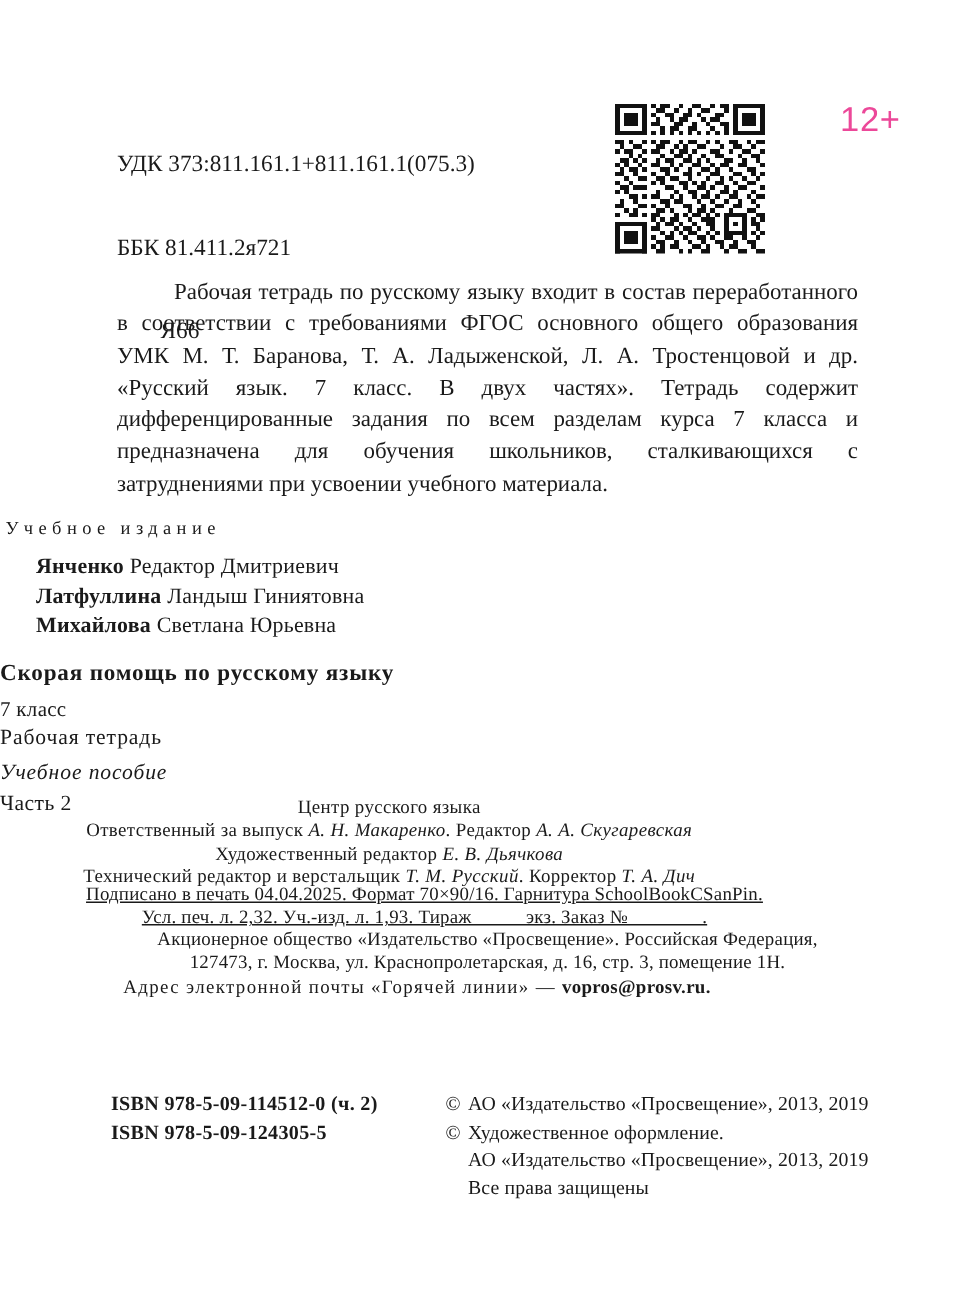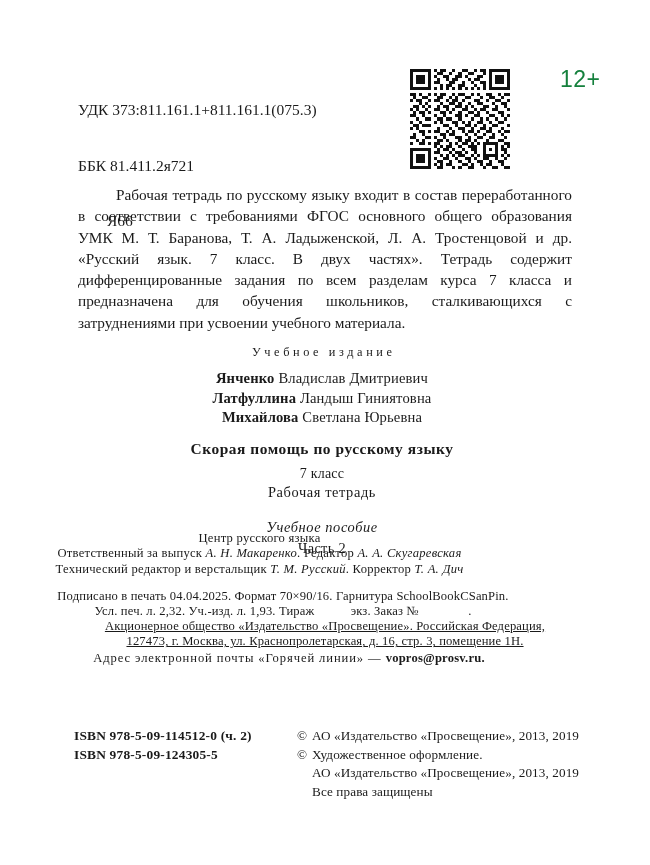--- a/index.html
+++ b/index.html
@@ -40,21 +40,21 @@
   .qr-wrap svg { display: block; width: 100px; height: 100px; }
 
   
   .age-rating {
     position: absolute;
     left: 560px;
     top: 66px;
     font-family: "Liberation Sans", "DejaVu Sans", sans-serif;
     font-size: 23px;
     letter-spacing: 0.5px;
-    color: #15803d;
+    color: #ec4899;
   }
 
   
   .annotation {
     position: absolute;
     left: 78px;
     top: 184px;
     width: 494px;
     font-size: 15.3px;
     line-height: 21.3px;
@@ -62,56 +62,56 @@
     text-indent: 38px;
     hyphens: manual;
   }
 
   
   .imprint {
     position: absolute;
     left: 0;
     top: 344px;
     width: 644px;
-    text-align: center;
+    text-align: left;
   }
   .edition-kind {
     font-size: 12.3px;
     letter-spacing: 3.6px;
     line-height: 16px;
     padding-left: 3.6px;
   }
   .authors {
     margin-top: 9px;
     font-size: 14.6px;
     line-height: 19.5px;
   }
   .author-line { display: block; letter-spacing: 0.15px; }
-  .author-line b { font-weight: bold; }
+  .author-line b { font-weight: bold; margin-left: 24px; }
 
   .book-title {
     margin-top: 11px;
     font-size: 15.4px;
     font-weight: bold;
     letter-spacing: 0.55px;
     line-height: 20px;
   }
   .grade {
     margin-top: 5px;
     font-size: 14px;
     line-height: 19px;
     letter-spacing: 0.2px;
   }
   .booktype {
     font-size: 14.4px;
     line-height: 19px;
     letter-spacing: 0.6px;
   }
   .manual-kind {
-    margin-top: 16px;
+    margin-top: 4px;
     font-size: 14.4px;
     font-style: italic;
     line-height: 19px;
     letter-spacing: 0.6px;
   }
   .parts-total {
     margin-top: 11px;
     font-size: 14.4px;
     line-height: 19px;
     letter-spacing: 1.1px;
@@ -138,38 +138,39 @@
 
   
   .printdata {
     position: absolute;
     left: 0;
     top: 589px;
     width: 566px;
     text-align: center;
     font-size: 12.6px;
     line-height: 15.2px;
+    text-decoration: underline;
   }
   .printdata .p-line { display: block; letter-spacing: 0.15px; white-space: pre; }
 
   
   .publisher {
     position: absolute;
     left: 0;
     top: 619px;
     width: 650px;
     text-align: center;
     font-size: 12.6px;
     line-height: 15.4px;
   }
-  .publisher .pub-line { display: block; letter-spacing: 0.15px; text-decoration: underline; }
+  .publisher .pub-line { display: block; letter-spacing: 0.15px; }
 
   .hotline {
     position: absolute;
-    left: 15px;
+    left: 4px;
     top: 651px;
     width: 548px;
     text-align: center;
     font-size: 12.6px;
     line-height: 15.4px;
     letter-spacing: 0.9px;
   }
   .hotline b { font-weight: bold; letter-spacing: 0.2px; }
 
   
@@ -513,35 +514,36 @@
   </div>
 
   <div class="age-rating">12+</div>
 
   <div class="annotation">Рабочая тетрадь по русскому языку входит в состав переработанного в соответствии с требованиями ФГОС основного общего образования УМК М. Т. Баранова, Т. А. Ладыженской, Л. А. Тростенцовой и др. «Русский язык. 7 класс. В двух частях». Тетрадь содержит дифференцированные задания по всем разделам курса 7 класса и предназначена для обучения школьников, сталкивающихся с затруднениями при усвоении учебного материала.</div>
 
   <div class="imprint">
     <div class="edition-kind">Учебное издание</div>
 
     <div class="authors">
-      <span class="author-line"><b>Янченко</b> <span>Владислав Дмитриевич</span></span>
+      <span class="author-line"><b>Янченко</b> <span>Редактор Дмитриевич</span></span>
       <span class="author-line"><b>Латфуллина</b> <span>Ландыш Гиниятовна</span></span>
       <span class="author-line"><b>Михайлова</b> <span>Светлана Юрьевна</span></span>
     </div>
 
     <div class="book-title">Скорая помощь по русскому языку</div>
     <div class="grade">7 класс</div>
     <div class="booktype">Рабочая тетрадь</div>
     <div class="manual-kind">Учебное пособие</div>
     <div class="part-number">Часть 2</div>
   </div>
 
   <div class="credits">
     <span class="c-line">Центр русского языка</span>
     <span class="c-line"><span>Ответственный за выпуск </span><i>А. Н. Макаренко</i><span>. Редактор </span><i>А. А. Скугаревская</i></span>
+    <span class="c-line"><span>Художественный редактор </span><i>Е. В. Дьячкова</i></span>
     <span class="c-line"><span>Технический редактор и верстальщик </span><i>Т. М. Русский</i><span>. Корректор </span><i>Т. А. Дич</i></span>
   </div>
 
   <div class="printdata">
     <span class="p-line">Подписано в печать 04.04.2025. Формат 70×90/16. Гарнитура SchoolBookCSanPin.</span>
     <span class="p-line">Усл. печ. л. 2,32. Уч.-изд. л. 1,93. Тираж           экз. Заказ №               .</span>
   </div>
 
   <div class="publisher">
     <span class="pub-line">Акционерное общество «Издательство «Просвещение». Российская Федерация,</span>

